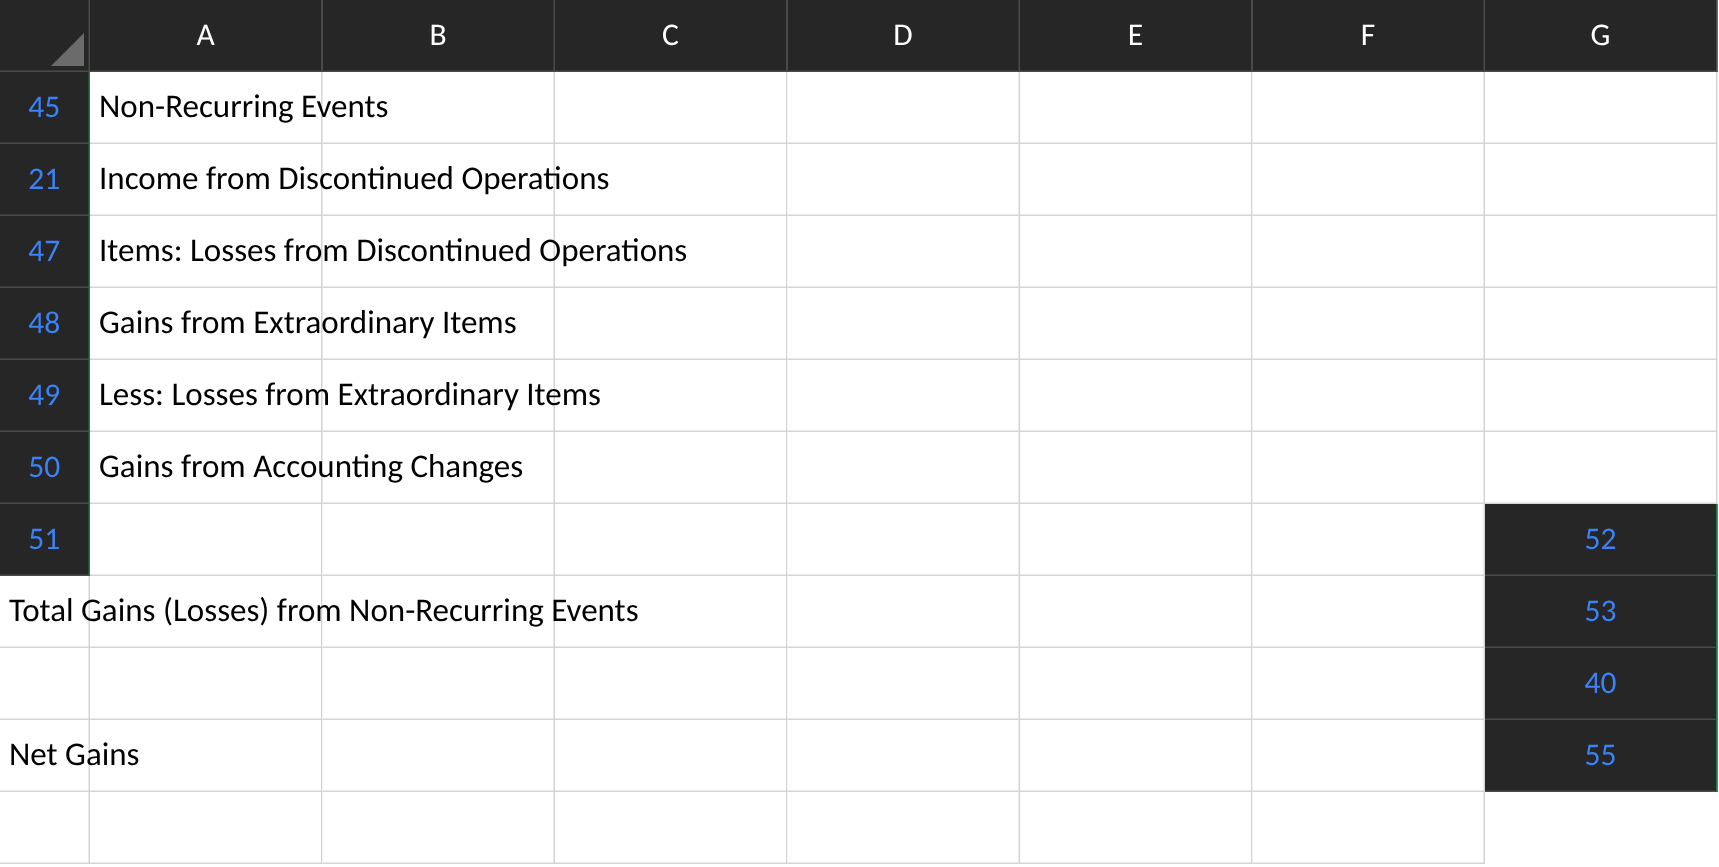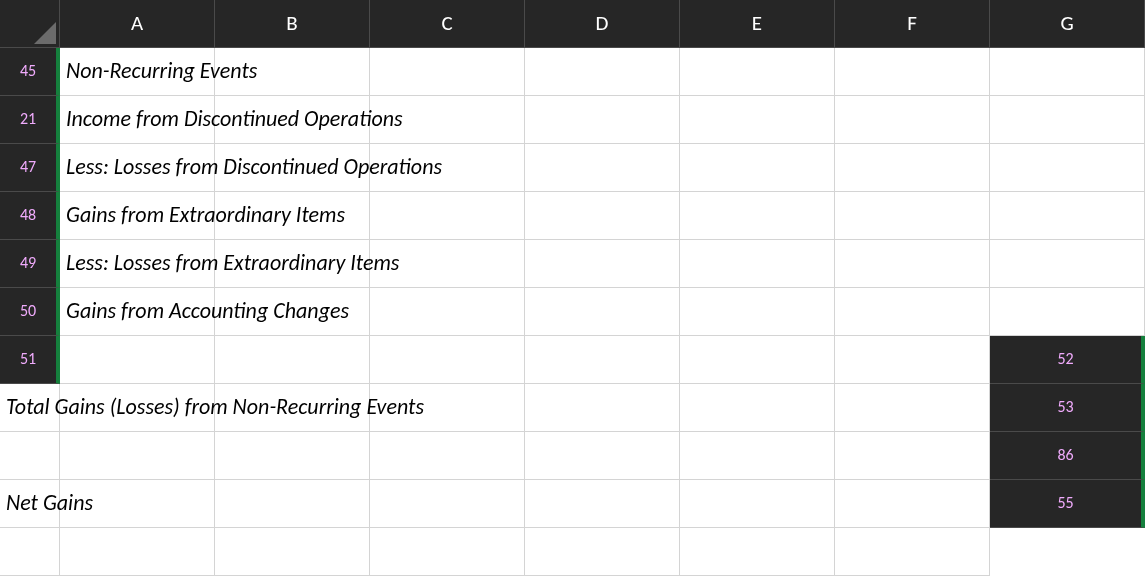--- a/index.html
+++ b/index.html
@@ -37,47 +37,46 @@
       font-size: 21px;
       font-weight: 400;
       height: 48px;
       line-height: 46px;
       border-right: 1px solid #4a4a4a;
       border-bottom: 1px solid #4a4a4a;
       cursor: pointer;
     }
     .row-header {
       background: #262626;
-      color: #f0abfc;
+      color: #3b82f6;
       text-align: center;
-      font-size: 16px;
+      font-size: 21px;
       font-weight: 400;
       height: 48px;
       line-height: 46px;
-      border-right: 4px solid #15803d;
+      border-right: 1px solid #15803d;
       border-bottom: 1px solid #4a4a4a;
       cursor: pointer;
     }
     .cell {
       background: #ffffff;
       border-right: 1px solid #d4d4d4;
       border-bottom: 1px solid #d4d4d4;
       height: 48px;
       padding: 0 6px;
       line-height: 46px;
       color: #000000;
       font-size: 22px;
       white-space: nowrap;
       overflow: visible;
       cursor: cell;
       position: relative;
     }
     .cell.has-content {
       z-index: 1;
-      font-style: italic;
     }
   </style>
 </head>
 <body>
 
 <div class="spreadsheet">
   <div class="corner-cell">
     <svg width="22" height="22" viewBox="0 0 22 22">
       <polygon points="22,0 22,22 0,22" fill="#6b6b6b"></polygon>
     </svg>
@@ -102,21 +101,21 @@
   <div class="row-header">21</div>
   <div class="cell has-content">Income from Discontinued Operations</div>
   <div class="cell"></div>
   <div class="cell"></div>
   <div class="cell"></div>
   <div class="cell"></div>
   <div class="cell"></div>
   <div class="cell"></div>
 
   <div class="row-header">47</div>
-  <div class="cell has-content">Less: Losses from Discontinued Operations</div>
+  <div class="cell has-content">Items: Losses from Discontinued Operations</div>
   <div class="cell"></div>
   <div class="cell"></div>
   <div class="cell"></div>
   <div class="cell"></div>
   <div class="cell"></div>
   <div class="cell"></div>
 
   <div class="row-header">48</div>
   <div class="cell has-content">Gains from Extraordinary Items</div>
   <div class="cell"></div>
@@ -163,21 +162,21 @@
 
   <div class="row-header">53</div>
   <div class="cell"></div>
   <div class="cell"></div>
   <div class="cell"></div>
   <div class="cell"></div>
   <div class="cell"></div>
   <div class="cell"></div>
   <div class="cell"></div>
 
-  <div class="row-header">86</div>
+  <div class="row-header">40</div>
   <div class="cell has-content">Net Gains</div>
   <div class="cell"></div>
   <div class="cell"></div>
   <div class="cell"></div>
   <div class="cell"></div>
   <div class="cell"></div>
   <div class="cell"></div>
 
   <div class="row-header">55</div>
   <div class="cell"></div>

